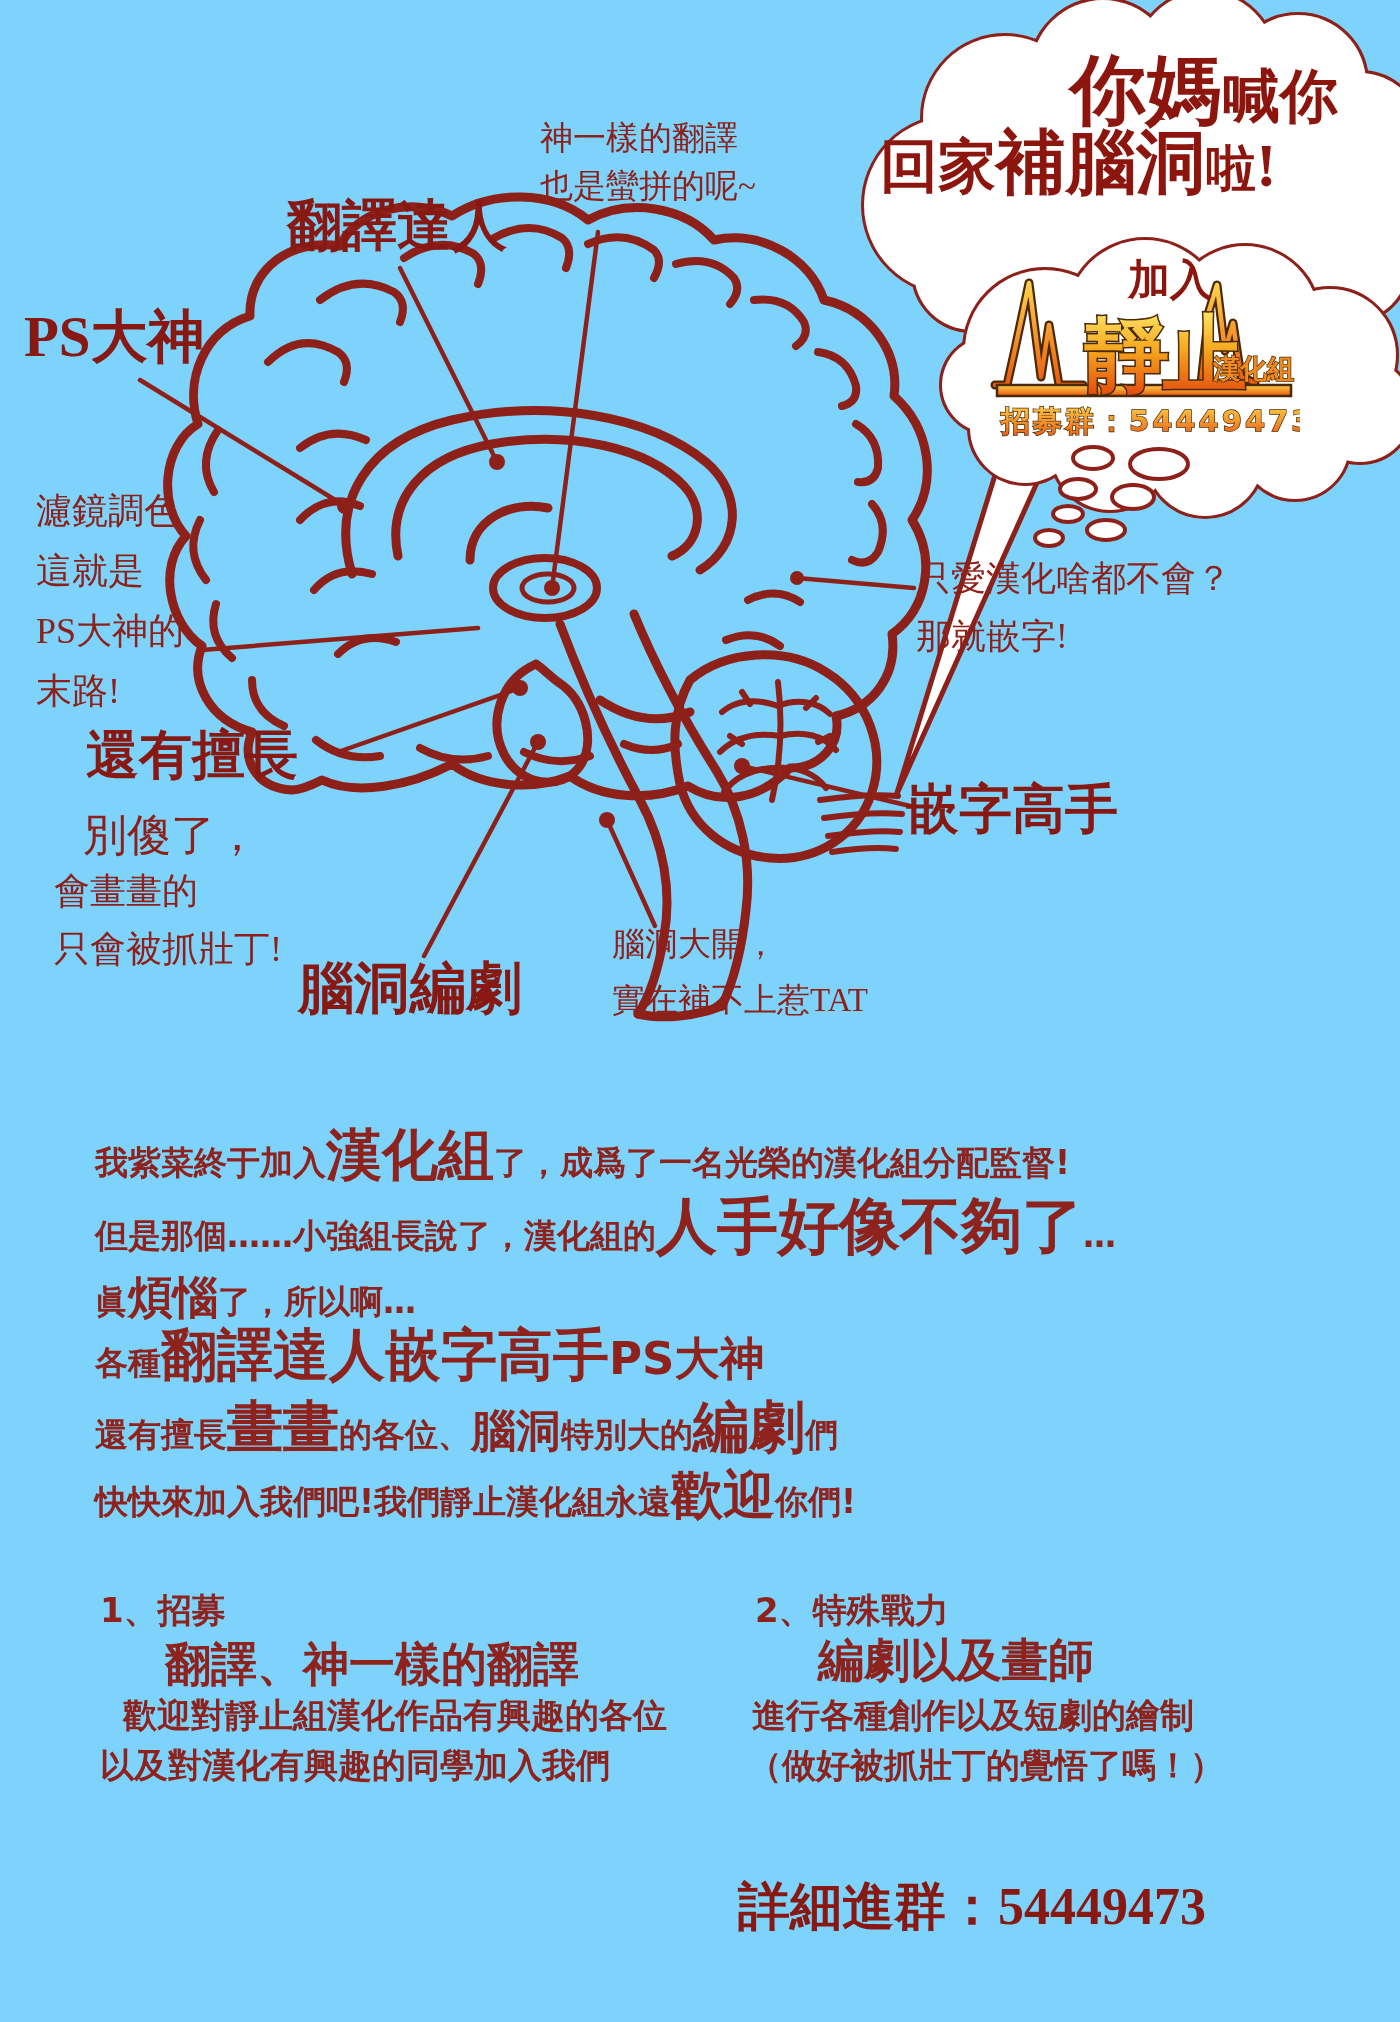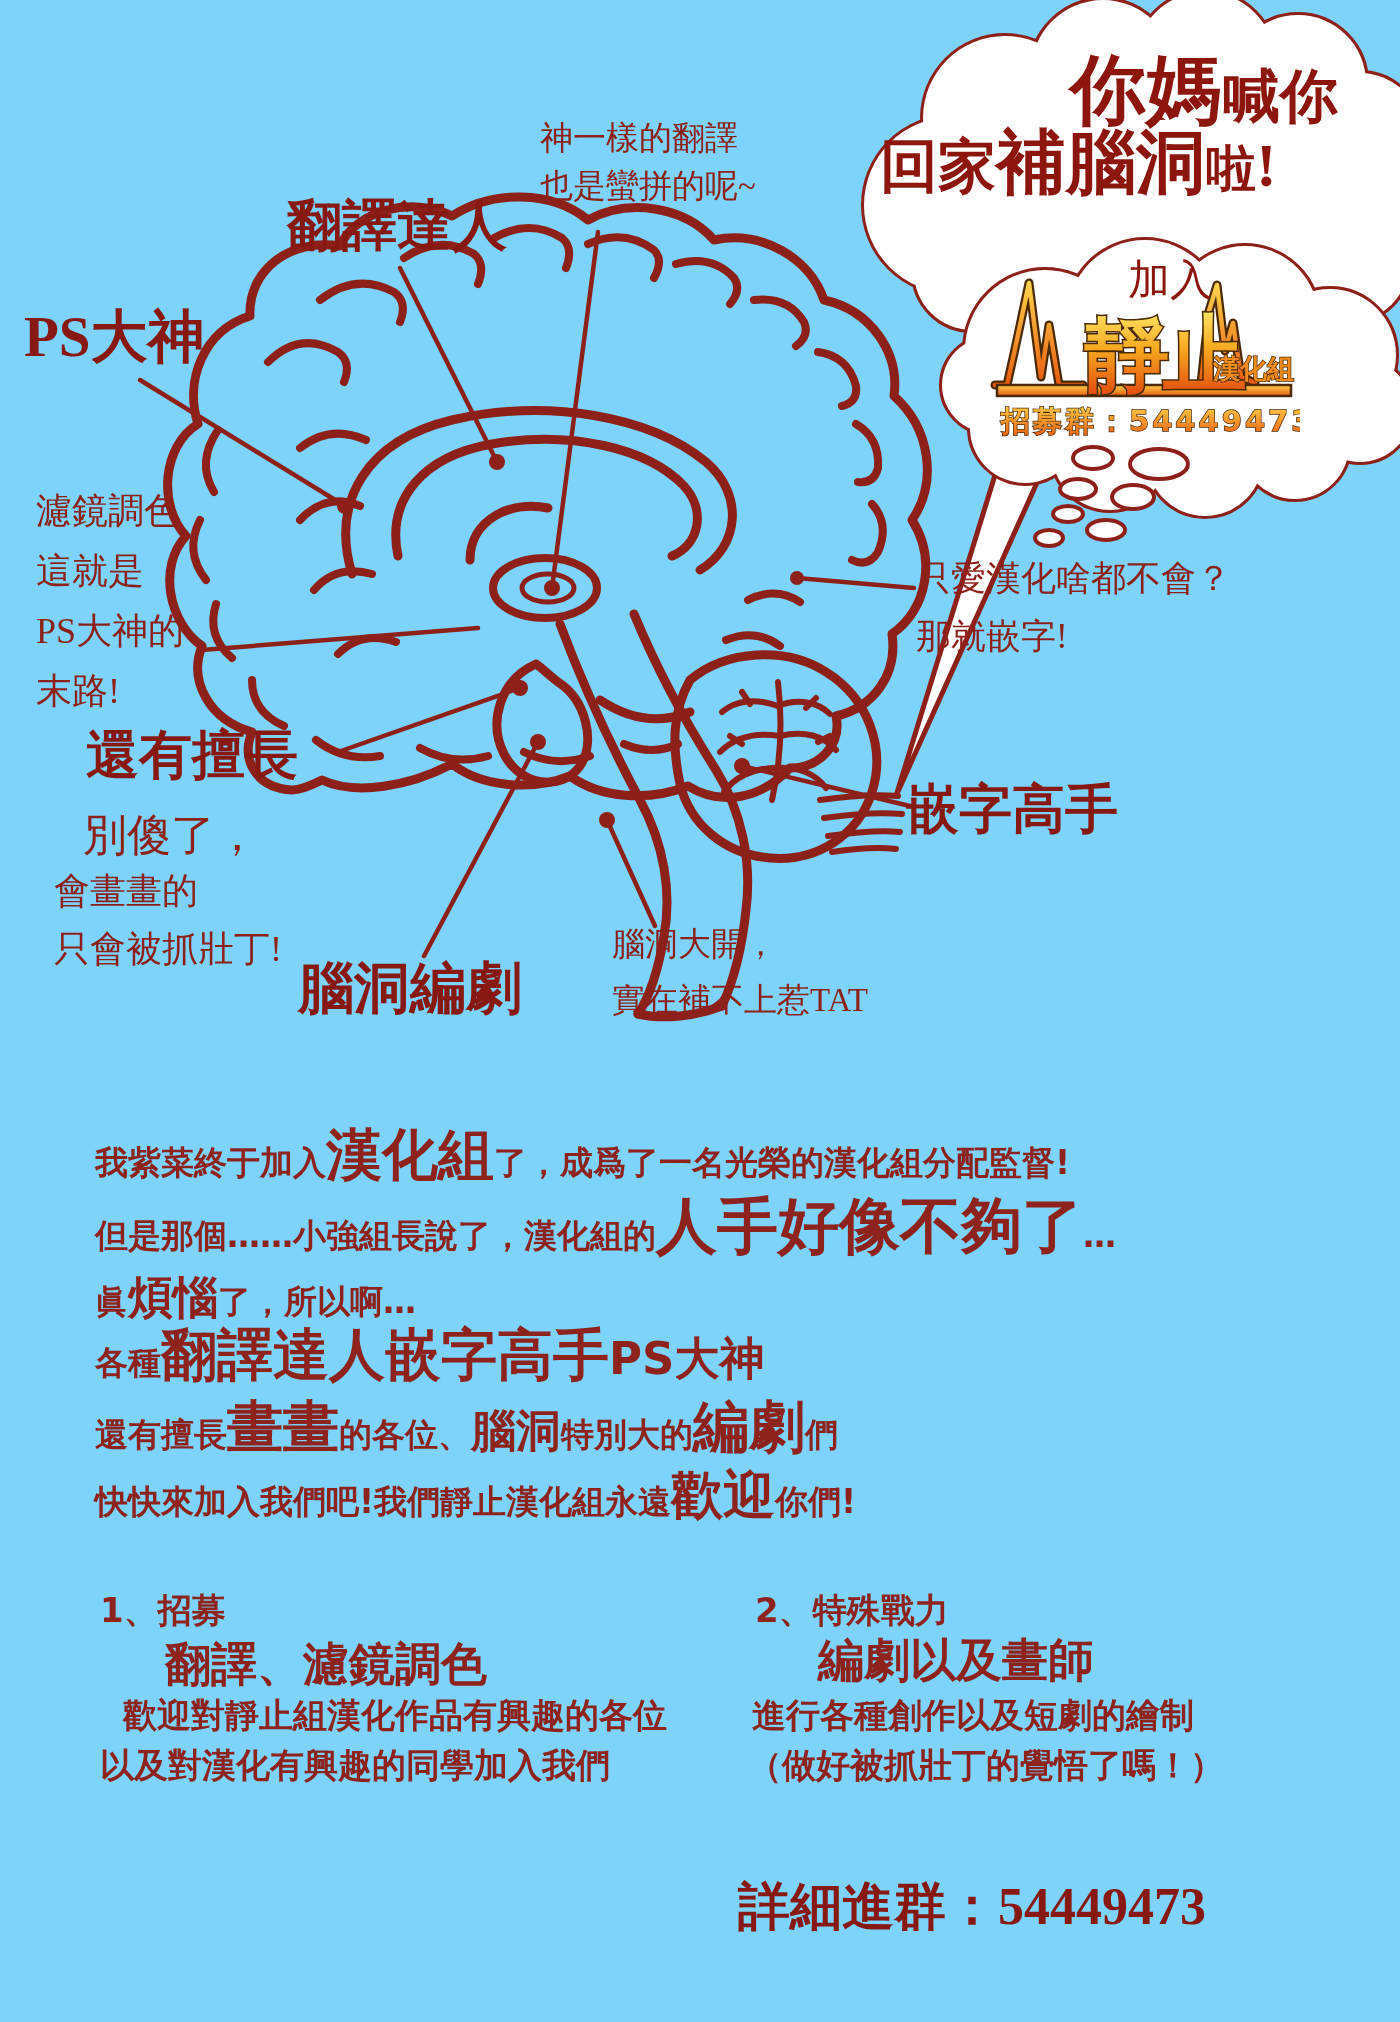--- a/index.html
+++ b/index.html
@@ -29,21 +29,21 @@
   .seg.s3b{font-size:52px;}
   .seg.s4{font-size:61px;}
   .bubble-line{
     position:absolute;z-index:2;white-space:nowrap;
     font-family:"Liberation Serif","DejaVu Serif",serif;
     font-weight:bold;color:#8c150e;line-height:1;
   }
   .bt1a{font-size:76px;} .bt1b{font-size:58px;}
   .bt2a{font-size:58px;} .bt2b{font-size:70px;} .bt2c{font-size:50px;} .bt2d{font-size:62px;}
   #join-label{position:absolute;left:1128px;top:252px;z-index:4;
-    font-family:"Liberation Serif","DejaVu Serif",serif;font-weight:normal;
+    font-family:"Liberation Serif","DejaVu Serif",serif;font-weight:bold;
     font-size:42px;color:#8c150e;white-space:nowrap;}
   #logo-svg{position:absolute;left:955px;top:265px;z-index:3;}
 </style>
 </head>
 <body>
 
 <div id="poster">
 
   <svg id="art" width="1400" height="2022" viewBox="0 0 1400 2022">
     <g stroke="#8d211a" fill="none" stroke-linecap="round" stroke-linejoin="round">
@@ -277,21 +277,21 @@
   <div class="lbl heading" style="left:906px;top:780px;font-size:53px;">嵌字高手</div>
 
   <div class="round para" style="left:95px;top:1126px;"><span class="seg s1">我紫菜終于加入</span><span class="seg s3">漢化組</span><span class="seg s1">了，成爲了一名光榮的漢化組分配監督!</span></div>
   <div class="round para" style="left:95px;top:1194px;"><span class="seg s1">但是那個……小強組長說了，漢化組的</span><span class="seg s4">人手好像不夠了</span><span class="seg s1">…</span></div>
   <div class="round para" style="left:95px;top:1274px;"><span class="seg s1">眞</span><span class="seg s2">煩惱</span><span class="seg s1">了，所以啊…</span></div>
   <div class="round para" style="left:95px;top:1326px;"><span class="seg s1">各種</span><span class="seg s3">翻譯達人</span><span class="seg s3">嵌字高手</span><span class="seg s2">PS大神</span></div>
   <div class="round para" style="left:95px;top:1398px;"><span class="seg s1">還有擅長</span><span class="seg s3">畫畫</span><span class="seg s1">的各位、</span><span class="seg s2">腦洞</span><span class="seg s1">特別大的</span><span class="seg s3">編劇</span><span class="seg s1">們</span></div>
   <div class="round para" style="left:95px;top:1468px;"><span class="seg s1">快快來加入我們吧!我們靜止漢化組永遠</span><span class="seg s3b">歡迎</span><span class="seg s1">你們!</span></div>
 
   <div class="round" style="left:100px;top:1593px;font-size:34px;">1、招募</div>
-  <div class="round" style="left:165px;top:1640px;font-size:46px;">翻譯、濾鏡調色</div>
+  <div class="round" style="left:165px;top:1640px;font-size:46px;">翻譯、神一樣的翻譯</div>
   <div class="round" style="left:100px;top:1698px;font-size:34px;margin-left:23px;">歡迎對靜止組漢化作品有興趣的各位</div>
   <div class="round" style="left:100px;top:1748px;font-size:34px;">以及對漢化有興趣的同學加入我們</div>
 
   <div class="round" style="left:755px;top:1593px;font-size:34px;">2、特殊戰力</div>
   <div class="round" style="left:818px;top:1640px;font-size:46px;font-family:Liberation Mono, monospace;">編劇以及畫師</div>
   <div class="round" style="left:752px;top:1698px;font-size:34px;">進行各種創作以及短劇的繪制</div>
   <div class="round" style="left:748px;top:1748px;font-size:34px;">（做好被抓壯丁的覺悟了嗎！）</div>
 
   <div class="lbl heading" style="left:738px;top:1878px;font-size:52px;">詳細進群：54449473</div>
 

